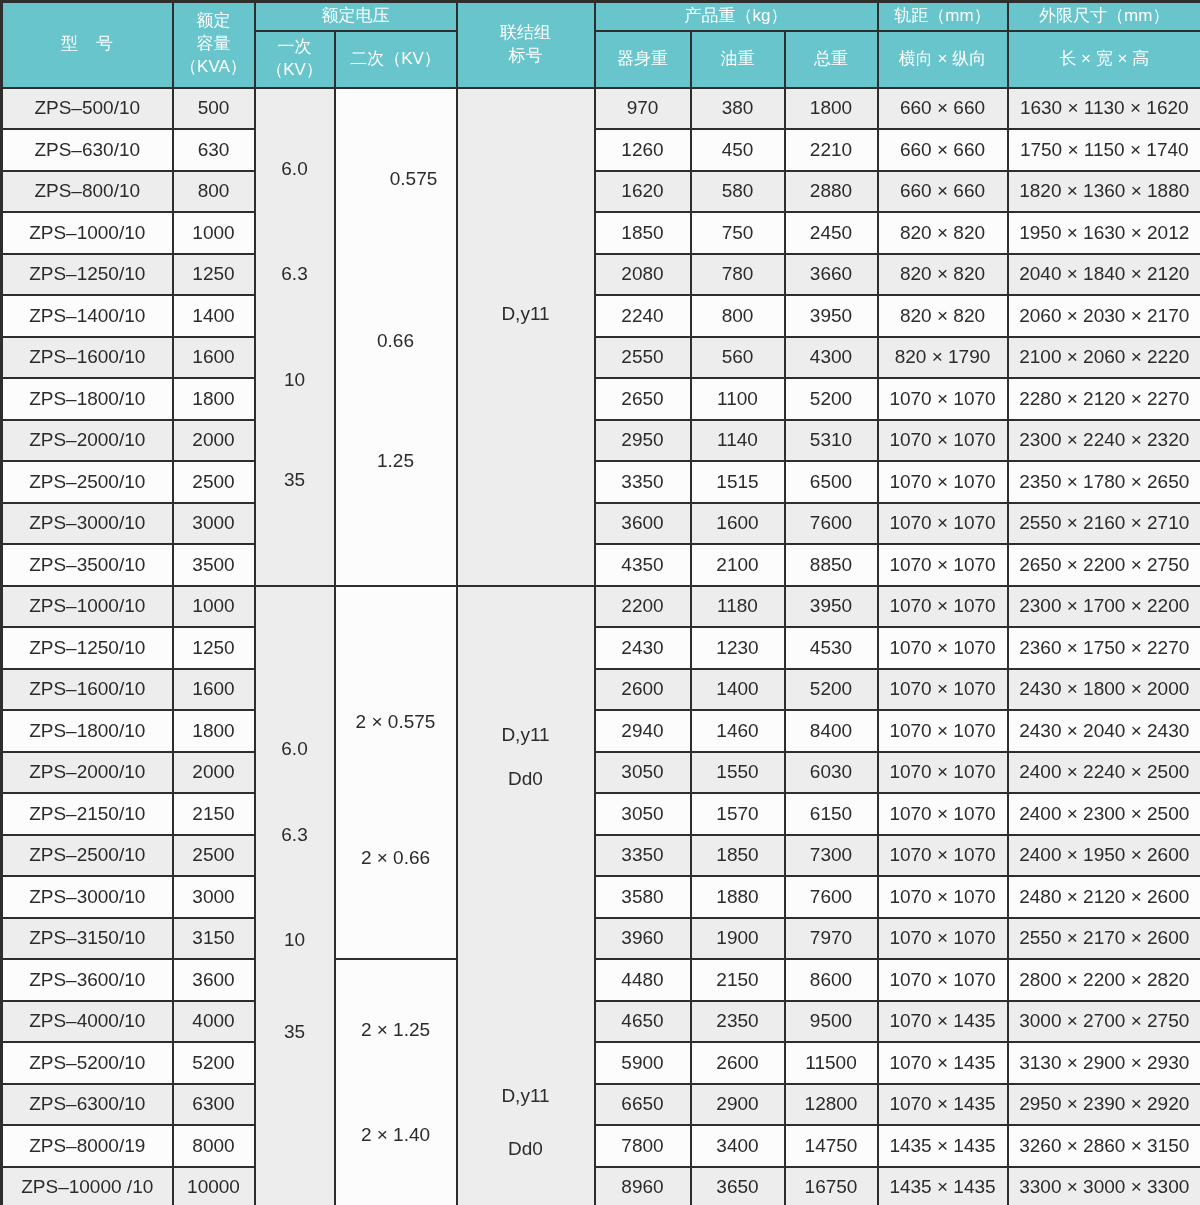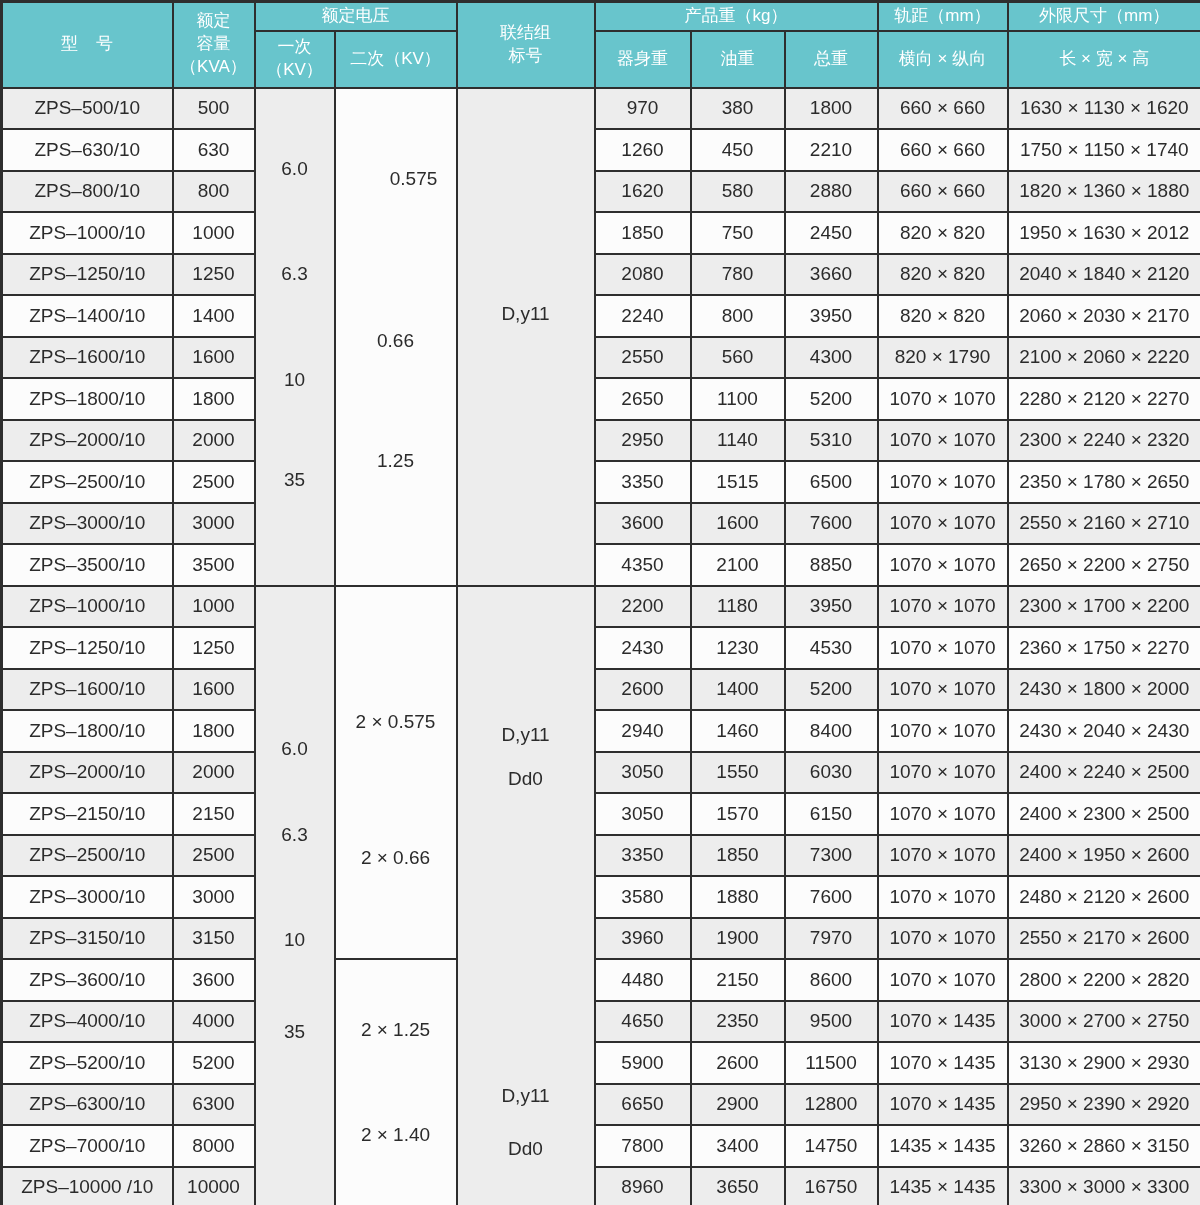--- a/index.html
+++ b/index.html
@@ -336,21 +336,21 @@
         <tr class="row-a">
           <td class="plain model">ZPS–6300/10</td>
           <td class="plain">6300</td>
           <td class="plain">6650</td>
           <td class="plain">2900</td>
           <td class="plain">12800</td>
           <td class="plain">1070 × 1435</td>
           <td class="plain dims">2950 × 2390 × 2920</td>
         </tr>
         <tr class="row-b">
-          <td class="plain model">ZPS–7000/10</td>
+          <td class="plain model">ZPS–8000/19</td>
           <td class="plain">8000</td>
           <td class="plain">7800</td>
           <td class="plain">3400</td>
           <td class="plain">14750</td>
           <td class="plain">1435 × 1435</td>
           <td class="plain dims">3260 × 2860 × 3150</td>
         </tr>
         <tr class="row-a">
           <td class="plain model">ZPS–10000 /10</td>
           <td class="plain">10000</td>

